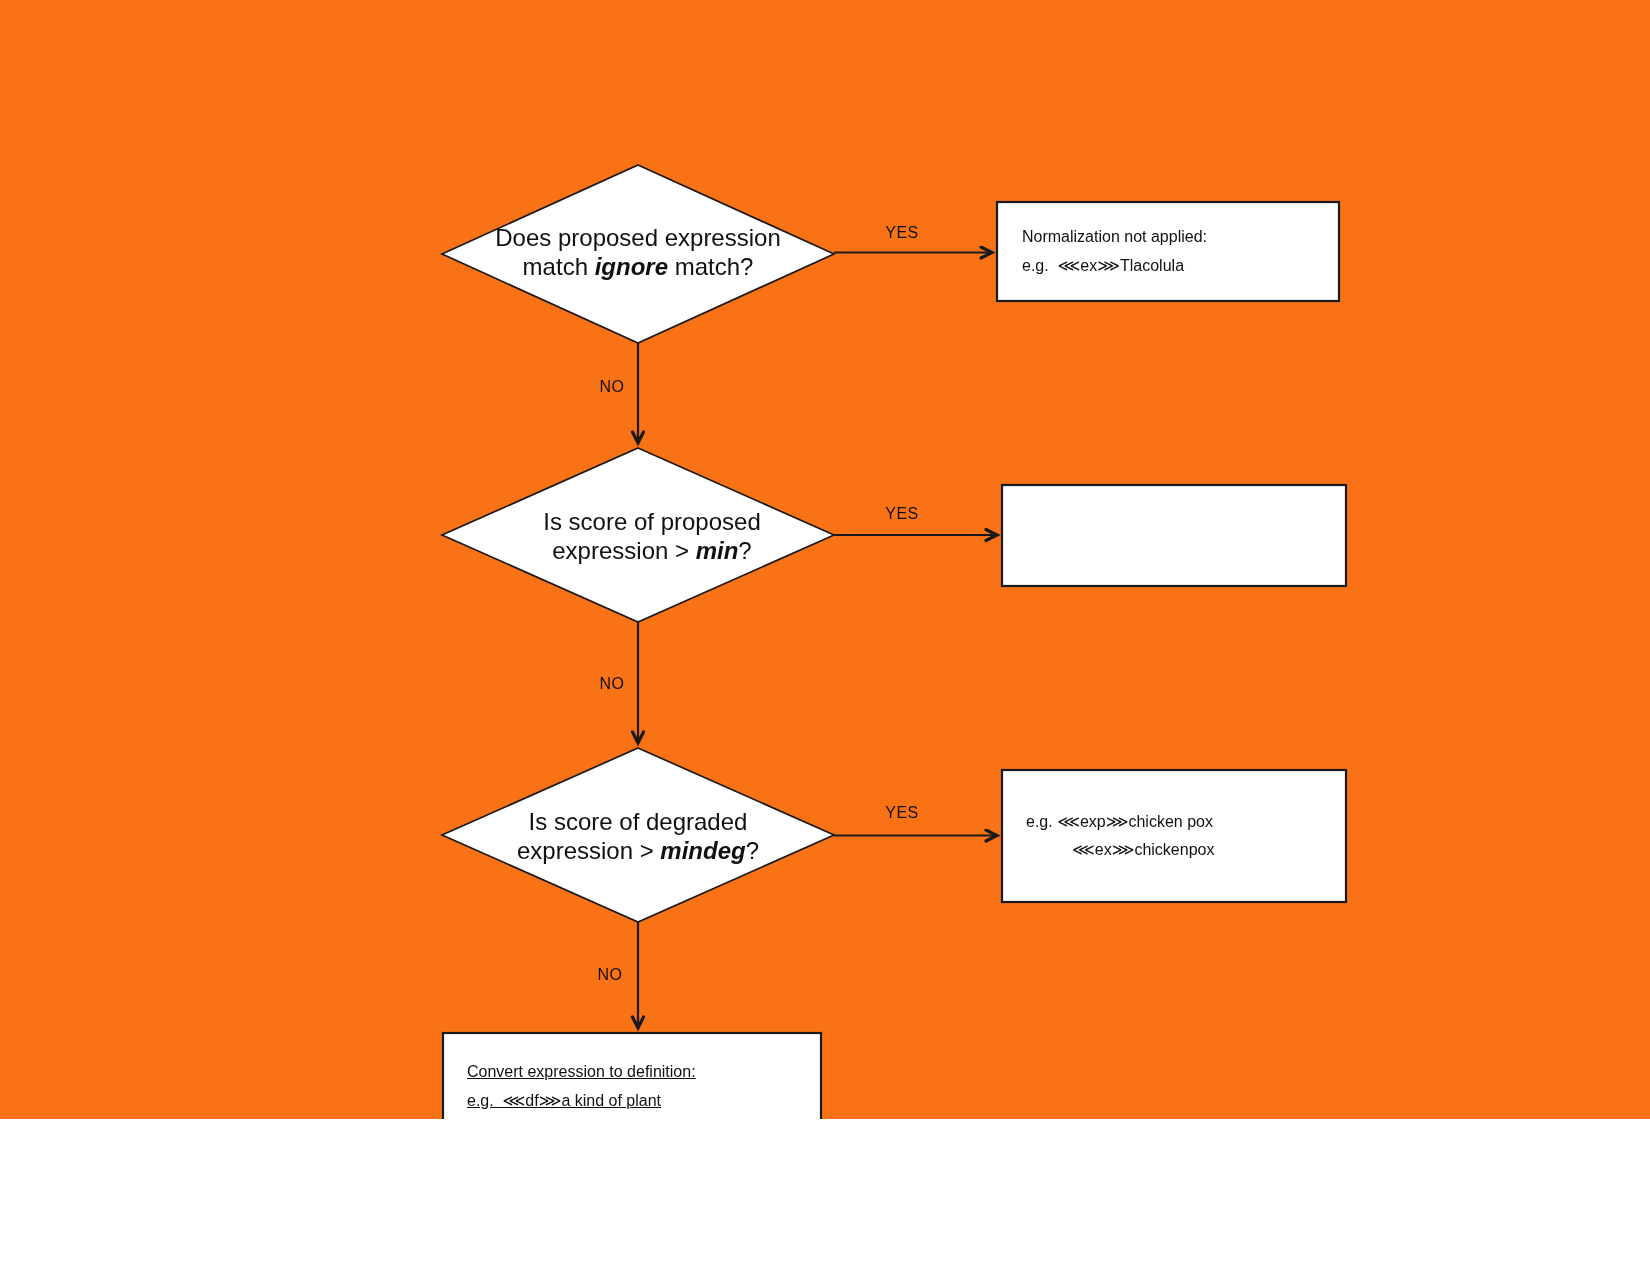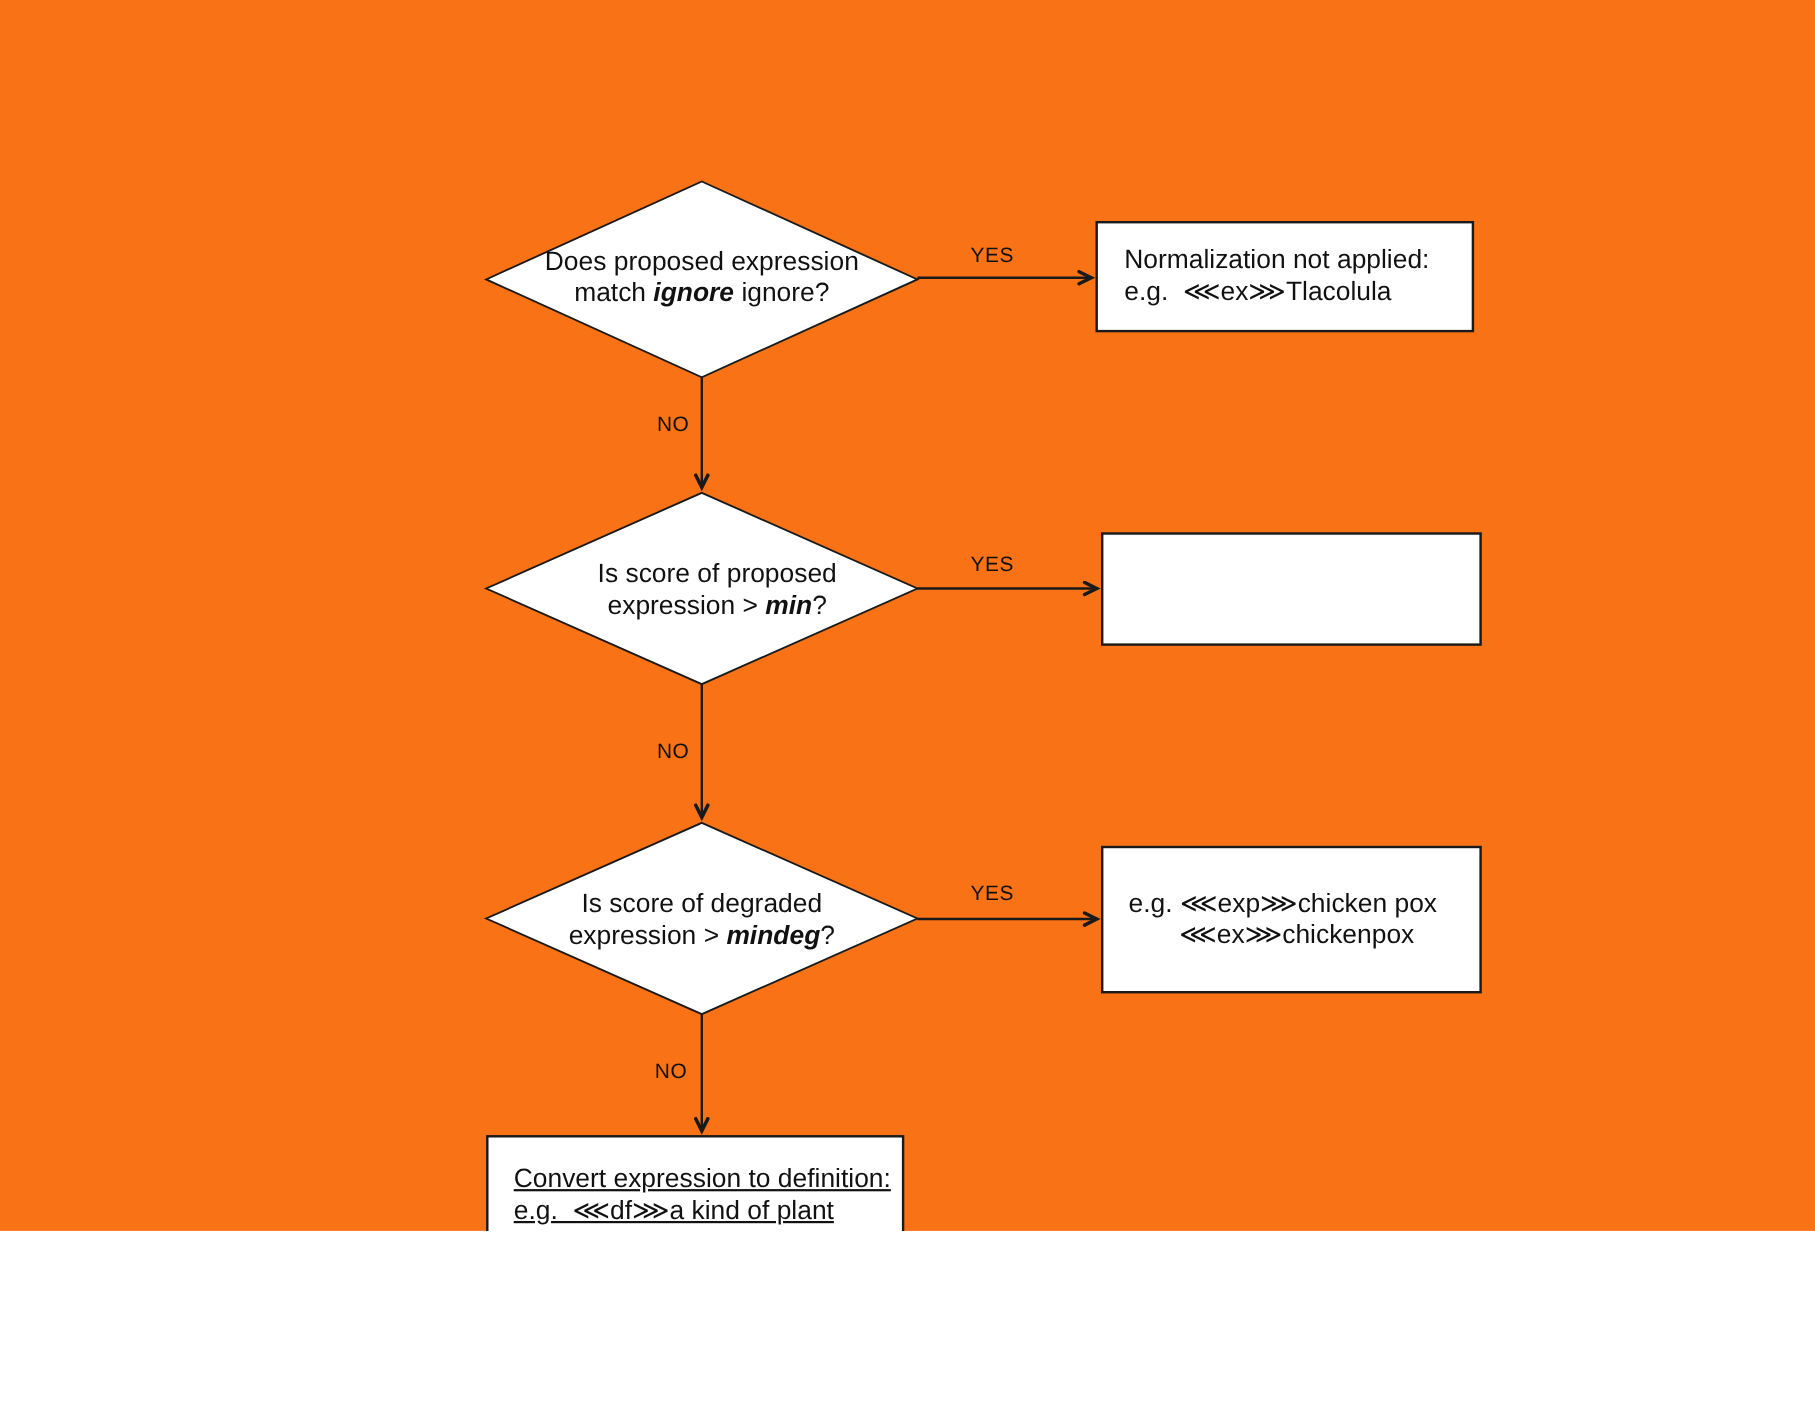--- a/index.html
+++ b/index.html
@@ -37,32 +37,32 @@
     font-style: italic;
     margin-top: 36px;
   }
   
   .btx {
     position: absolute;
     display: flex;
     flex-direction: column;
     justify-content: center;
     align-items: flex-start;
-    font-size: 24px;
+    font-size: 16px;
     line-height: 28.5px;
     color: #111111;
     box-sizing: border-box;
   }
   .btx div { white-space: pre; }
   .indent { padding-left: 46px; }
   
   .lbl {
     position: absolute;
     transform: translate(-50%, -50%);
-    font-size: 19px;
+    font-size: 16px;
     letter-spacing: 0.5px;
     color: #111111;
     white-space: nowrap;
   }
 </style>
 </head>
 <body>
 
 <div class="canvas">
 
@@ -86,21 +86,21 @@
     <line x1="834" y1="535" x2="997" y2="535" stroke="#1a1a1a" stroke-width="2.2" marker-end="url(#ah)"></line>
     <line x1="834" y1="835.5" x2="997" y2="835.5" stroke="#1a1a1a" stroke-width="2.2" marker-end="url(#ah)"></line>
 
     <line x1="638" y1="343" x2="638" y2="443" stroke="#1a1a1a" stroke-width="2.2" marker-end="url(#ah)"></line>
     <line x1="638" y1="622" x2="638" y2="743" stroke="#1a1a1a" stroke-width="2.2" marker-end="url(#ah)"></line>
     <line x1="638" y1="922" x2="638" y2="1028" stroke="#1a1a1a" stroke-width="2.2" marker-end="url(#ah)"></line>
   </svg>
 
   <div class="dtx" style="left:638px; top:252px;">
     <div>Does proposed expression</div>
-    <div><span>match </span><span class="em">ignore</span><span> ignore?</span></div>
+    <div><span>match </span><span class="em">ignore</span><span> match?</span></div>
   </div>
 
   <div class="dtx" style="left:652px; top:536px;">
     <div>Is score of proposed</div>
     <div><span>expression &gt; </span><span class="em">min</span><span>?</span></div>
   </div>
 
   <div class="dtx" style="left:638px; top:836px;">
     <div>Is score of degraded</div>
     <div><span>expression &gt; </span><span class="em">mindeg</span><span>?</span></div>

